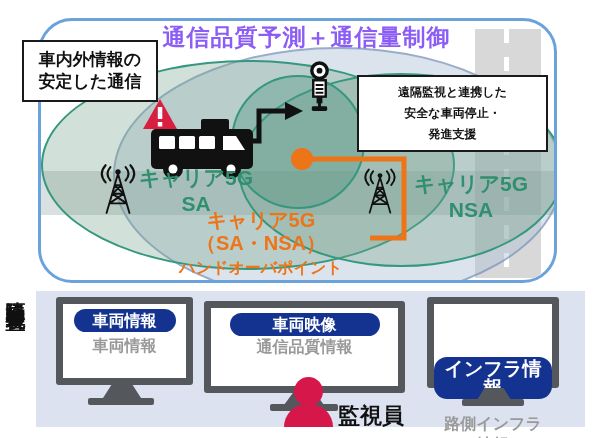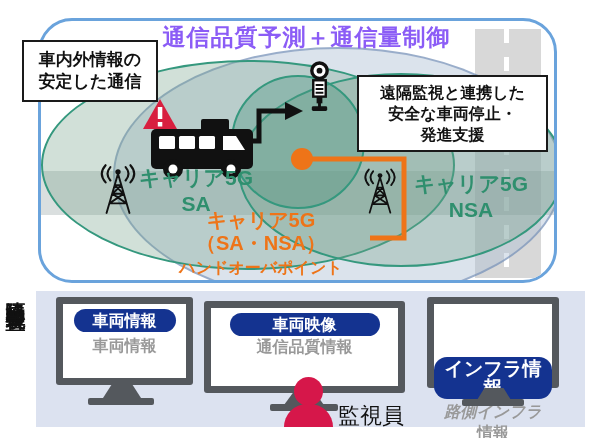--- a/index.html
+++ b/index.html
@@ -26,37 +26,37 @@
     font-size:23px;font-weight:bold;color:#8b5cf6;letter-spacing:1px;}
   .cell-label{font-weight:bold;color:#2F8F6E;text-align:center;font-size:21px;line-height:26px;}
   .handover-label{left:105px;top:188px;width:230px;text-align:center;font-weight:bold;
     color:#EE7418;font-size:20px;line-height:23px;}
   .handover-label .big{font-size:16px;line-height:26px;}
 
   
   .callout{background:#fff;border:2px solid #1a1a1a;color:#111;font-weight:bold;
     text-align:center;box-sizing:border-box;}
   .callout-left{left:22px;top:40px;width:136px;padding:7px 12px;font-size:17px;line-height:22px;}
-  .callout-right{left:357px;top:75px;width:191px;padding:5px 2px;font-size:16px;line-height:21px;}
+  .callout-right{left:357px;top:75px;width:191px;padding:5px 2px;font-size:12px;line-height:21px;}
 
   
   .side-label{left:3px;top:286px;height:140px;writing-mode:vertical-rl;text-orientation:upright;
     font-size:20px;font-weight:bold;color:#111;letter-spacing:2px;}
   .panel{left:36px;top:291px;width:549px;height:136px;background:#DCE2F0;}
   .monitor{background:#54585D;border-radius:3px;padding:7px;box-sizing:border-box;}
   .screen{width:100%;height:100%;background:#fff;display:flex;flex-direction:column;
     align-items:center;justify-content:flex-start;padding-top:5px;box-sizing:border-box;}
   .badge{background:#143390;color:#fff;font-weight:bold;font-size:16px;line-height:19px;
     padding:2px 10px;border-radius:13px;text-align:center;}
   .screen-line{color:#999;font-size:16px;line-height:21px;font-weight:bold;text-align:center;}
   .stand-neck{background:#54585D;clip-path:polygon(22% 0,78% 0,100% 100%,0 100%);}
   .stand-base{background:#54585D;border-radius:2px;}
   .person-head{background:#D6174A;border-radius:50%;}
   .person-body{background:#D6174A;border-radius:26px 26px 0 0;}
-  .operator-label{font-size:22px;font-weight:normal;color:#111;}
+  .operator-label{font-size:22px;font-weight:bold;color:#111;}
 </style>
 </head>
 <body>
 
 <div class="canvas">
 
   <div class="abs coverage-box">
     <div class="abs road-v">
       <div class="abs road-dash"></div>
     </div>
@@ -156,21 +156,21 @@
       <div class="badge" style="min-width:130px;">車両映像</div>
       <div class="screen-line">通信品質情報</div>
     </div>
   </div>
   <div class="abs stand-neck" style="left:284px;top:393px;width:40px;height:12px;"></div>
   <div class="abs stand-base" style="left:270px;top:404px;width:68px;height:7px;"></div>
 
   <div class="abs monitor" style="left:427px;top:297px;width:132px;height:91px;">
     <div class="screen">
       <div class="badge" style="min-width:98px;padding:2px 6px;font-size:19px;margin-top:48px;">インフラ情報</div>
-      <div class="screen-line" style="margin-top:2px;font-style:italic;">路側インフラ</div>
+      <div class="screen-line" style="margin-top:14px;">路側インフラ</div>
       <div class="screen-line">情報</div>
     </div>
   </div>
   <div class="abs stand-neck" style="left:477px;top:388px;width:34px;height:12px;"></div>
   <div class="abs stand-base" style="left:462px;top:399px;width:62px;height:7px;"></div>
 
   <div class="abs person-head" style="left:294px;top:377px;width:29px;height:29px;"></div>
   <div class="abs person-body" style="left:284px;top:404px;width:49px;height:23px;"></div>
   <div class="abs operator-label" style="left:338px;top:401px;">監視員</div>
 

